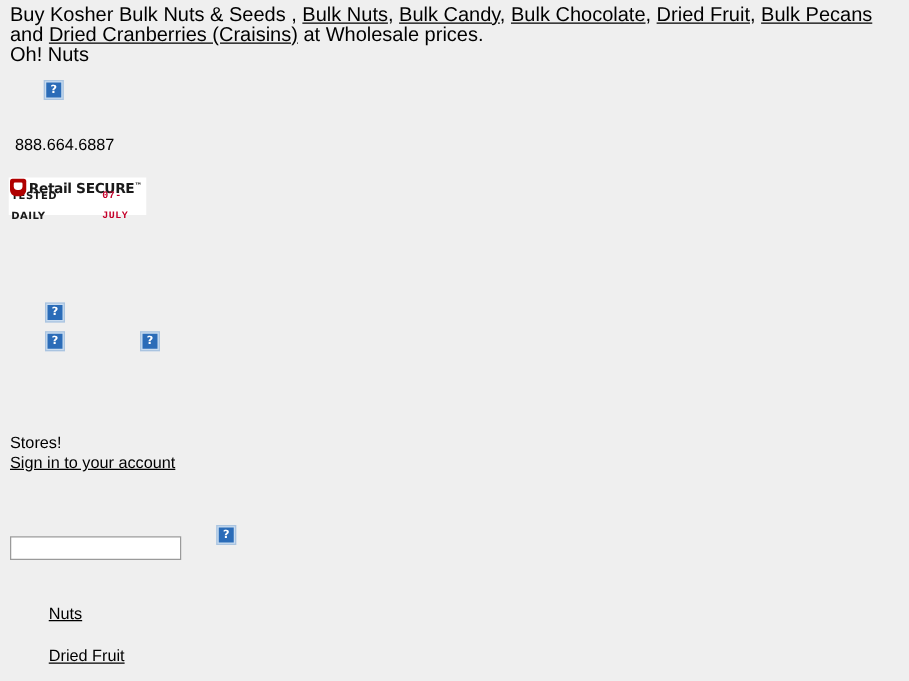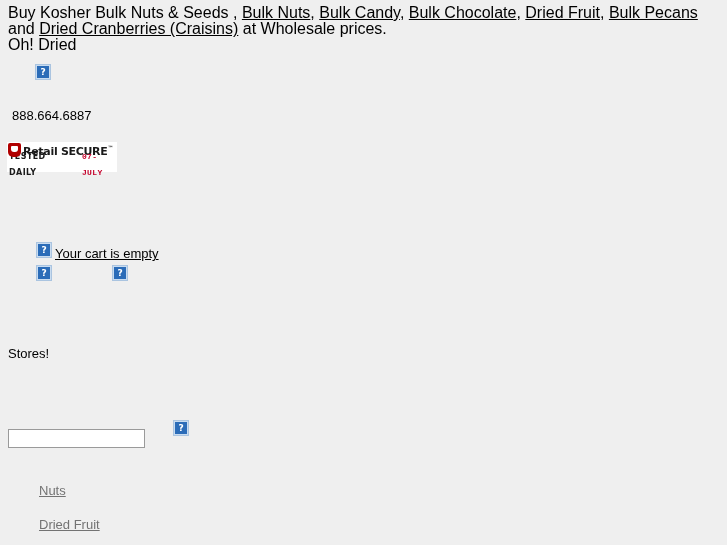--- a/index.html
+++ b/index.html
@@ -214,31 +214,31 @@
     position: absolute;
     left: 39px;
     top: 483px;
   }
   .cat-fruit {
     position: absolute;
     left: 39px;
     top: 517px;
   }
   .cat-nuts a, .cat-fruit a {
-    color: #737373;
+    color: #000000;
     text-decoration: underline;
   }
 </style>
 </head>
 <body>
 
 <div class="page">
 
   <div class="tagline">
-    <span>Buy Kosher Bulk Nuts &amp; Seeds , </span><a href="#">Bulk Nuts</a><span>, </span><a href="#">Bulk Candy</a><span>, </span><a href="#">Bulk Chocolate</a><span>, </span><a href="#">Dried Fruit</a><span>, </span><a href="#">Bulk Pecans</a><span> and </span><a href="#">Dried Cranberries (Craisins)</a><span> at Wholesale prices.</span><br><span>Oh! Dried</span>
+    <span>Buy Kosher Bulk Nuts &amp; Seeds , </span><a href="#">Bulk Nuts</a><span>, </span><a href="#">Bulk Candy</a><span>, </span><a href="#">Bulk Chocolate</a><span>, </span><a href="#">Dried Fruit</a><span>, </span><a href="#">Bulk Pecans</a><span> and </span><a href="#">Dried Cranberries (Craisins)</a><span> at Wholesale prices.</span><br><span>Oh! Nuts</span>
   </div>
 
   <span class="broken-img logo-ph">
     <span class="inner">?</span>
   </span>
 
   <div class="phone">888.664.6887</div>
 
   <div class="mcafee">
     <div class="mcafee-top">
@@ -248,31 +248,31 @@
     <div class="mcafee-bot">
       <span class="tested">TESTED DAILY</span>
       <span class="mdate">07-JULY</span>
     </div>
   </div>
 
 
   <span class="broken-img cart-ph">
     <span class="inner">?</span>
   </span>
-  <div class="cart-text">
-    <a href="#">Your cart is empty</a>
-  </div>
   <span class="broken-img cart-ph2">
     <span class="inner">?</span>
   </span>
   <span class="broken-img cart-ph3">
     <span class="inner">?</span>
   </span>
 
   <div class="welcome">Stores!</div>
+  <div class="signin">
+    <a href="#">Sign in to your account</a>
+  </div>
 
   <input class="search-box" type="text" value="" placeholder="" style="">
   <span class="broken-img search-ph">
     <span class="inner">?</span>
   </span>
 
   <div class="cat-nuts">
     <a href="#">Nuts</a>
   </div>
   <div class="cat-fruit">

